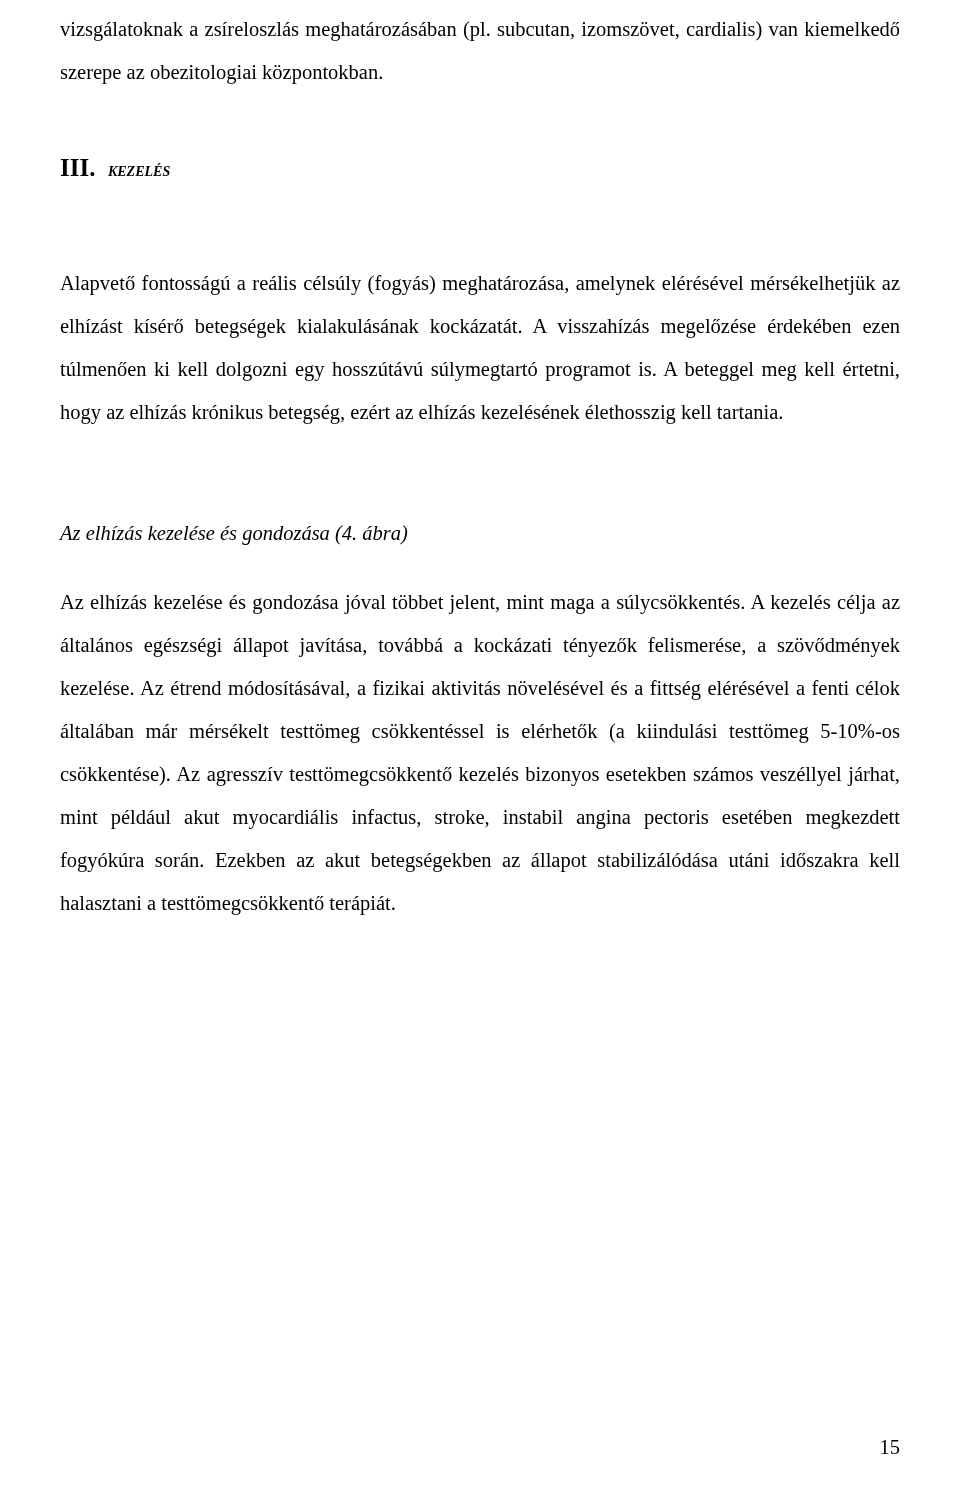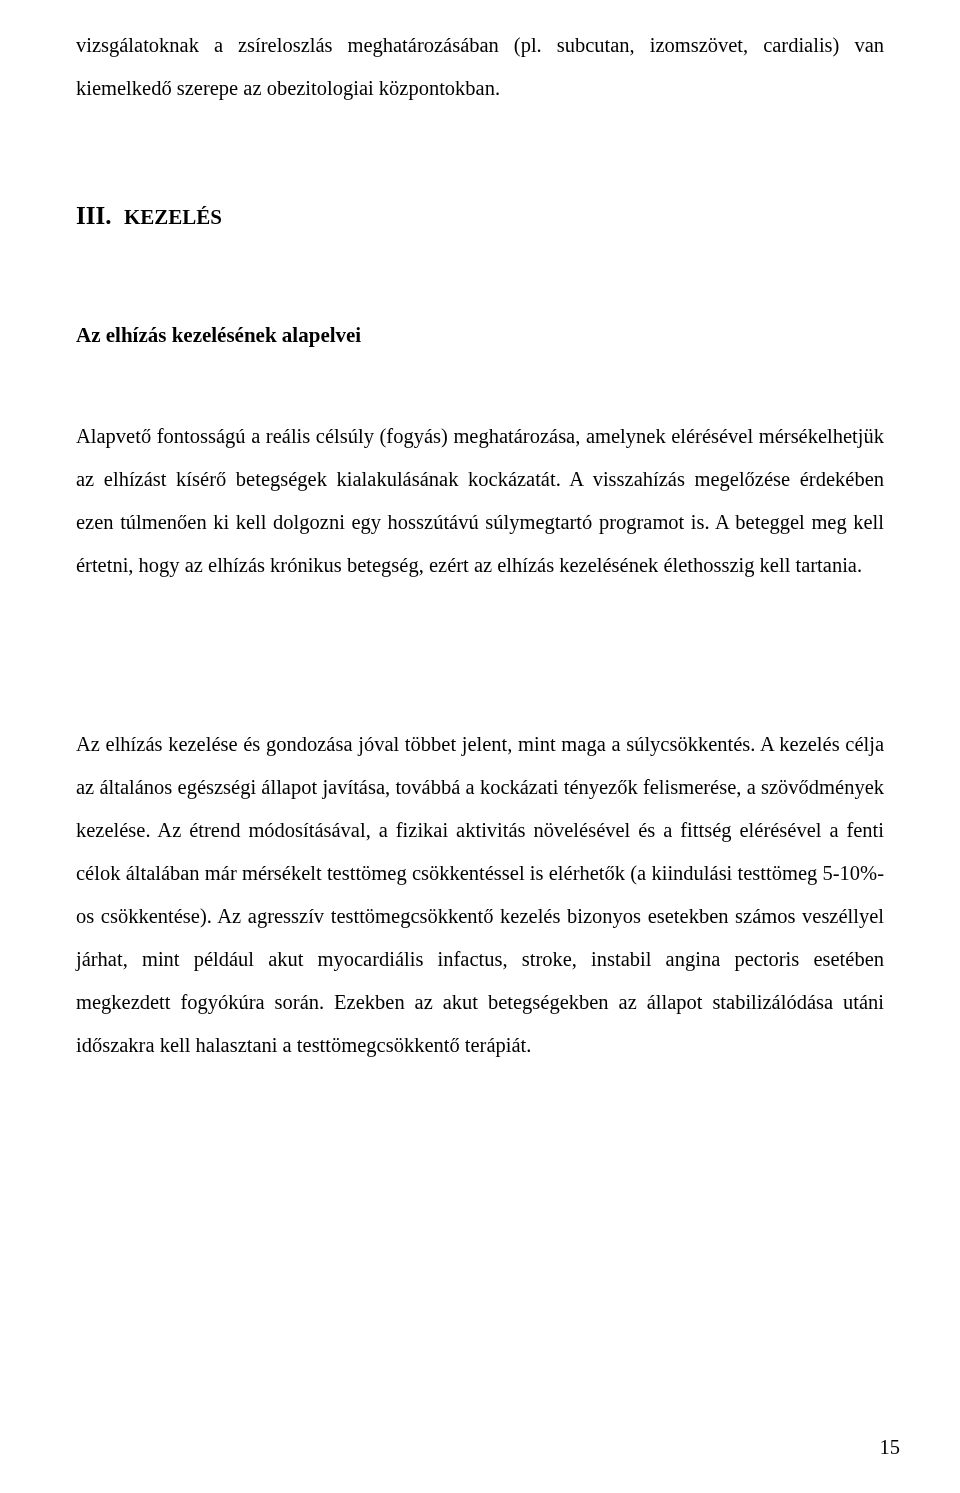--- a/index.html
+++ b/index.html
@@ -18,38 +18,39 @@
     position: relative;
     width: 960px;
     height: 1493px;
     box-sizing: border-box;
     padding: 0 60px;
   }
   .content {
     padding-top: 8px;
   }
   p {
-    margin: 16px;
+    margin: 0;
     font-size: 20.5px;
     line-height: 43px;
     text-align: justify;
     text-justify: inter-word;
   }
   .gap-sm { height: 26px; }
   .gap-md { height: 43px; }
   .gap-lg { height: 52px; }
   .heading-num {
     font-weight: bold;
     font-size: 25px;
     line-height: 43px;
   }
   .heading-bold {
     font-weight: bold;
-    font-size: 21px;
+    font-size: 14px;
     line-height: 43px;
+    font-style: italic;
   }
   .heading-italic {
     font-style: italic;
     font-size: 20.5px;
     line-height: 43px;
   }
   .subhead-indent {
     padding-left: 44px;
   }
   .para {
@@ -76,31 +77,31 @@
     <p class="para">vizsgálatoknak a zsíreloszlás meghatározásában (pl. subcutan, izomszövet, cardialis) van kiemelkedő szerepe az obezitologiai központokban.</p>
 
     <div class="gap-lg"></div>
 
     <p>
       <span class="heading-num">III.</span><span class="heading-num">&nbsp;&nbsp;</span><span class="heading-bold">KEZELÉS</span>
     </p>
 
     <div class="gap-md"></div>
 
-    <p class="heading-bold">Az elhízás kezelésének alapelvei</p>
 
     <div class="gap-sm"></div>
 
     <p class="para">Alapvető fontosságú a reális célsúly (fogyás) meghatározása, amelynek elérésével mérsékelhetjük az elhízást kísérő betegségek kialakulásának kockázatát. A visszahízás megelőzése érdekében ezen túlmenően ki kell dolgozni egy hosszútávú súlymegtartó programot is. A beteggel meg kell értetni, hogy az elhízás krónikus betegség, ezért az elhízás kezelésének élethosszig kell tartania.</p>
 
     <div class="gap-lg"></div>
 
 
     <div class="gap-sm"></div>
 
+    <p class="heading-italic">Az elhízás kezelése és gondozása (4. ábra)</p>
 
     <div class="gap-sm"></div>
 
     <p class="para">Az elhízás kezelése és gondozása jóval többet jelent, mint maga a súlycsökkentés. A kezelés célja az általános egészségi állapot javítása, továbbá a kockázati tényezők felismerése, a szövődmények kezelése. Az étrend módosításával, a fizikai aktivitás növelésével és a fittség elérésével a fenti célok általában már mérsékelt testtömeg csökkentéssel is elérhetők (a kiindulási testtömeg 5-10%-os csökkentése). Az agresszív testtömegcsökkentő kezelés bizonyos esetekben számos veszéllyel járhat, mint például akut myocardiális infactus, stroke, instabil angina pectoris esetében megkezdett fogyókúra során. Ezekben az akut betegségekben az állapot stabilizálódása utáni időszakra kell halasztani a testtömegcsökkentő terápiát.</p>
 
   </div>
 
   <div class="page-number">15</div>
 
 </div>

